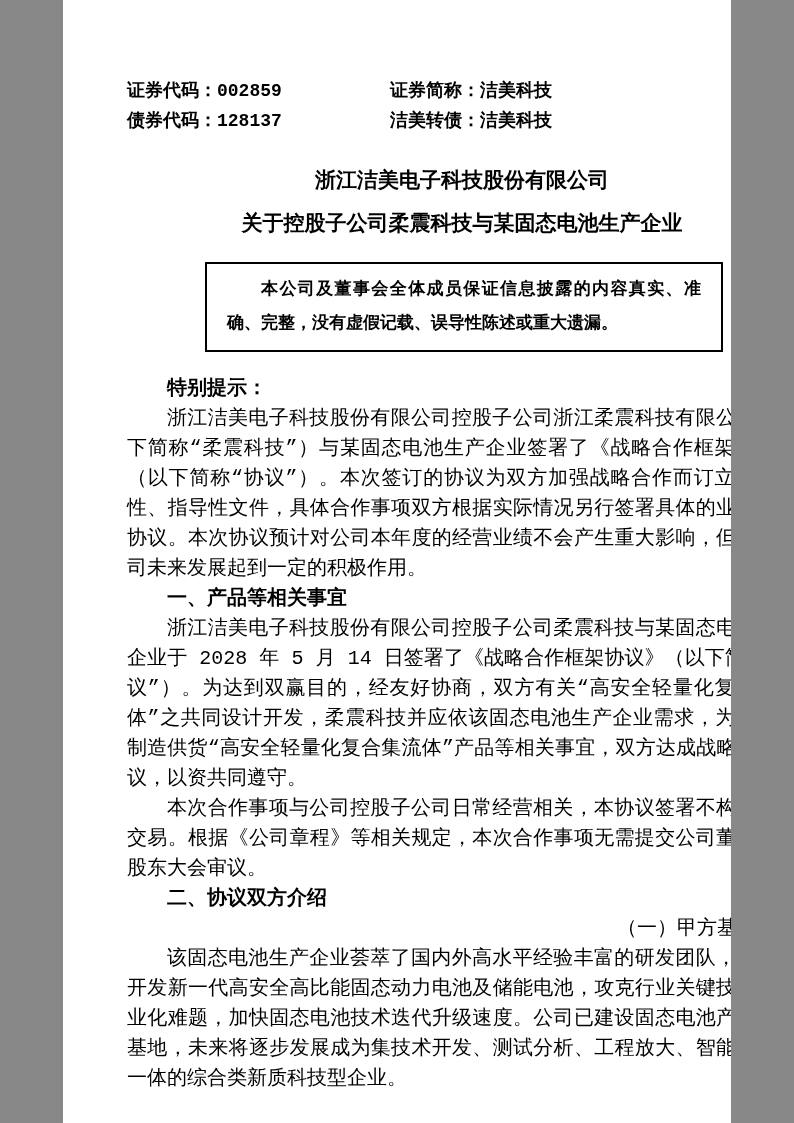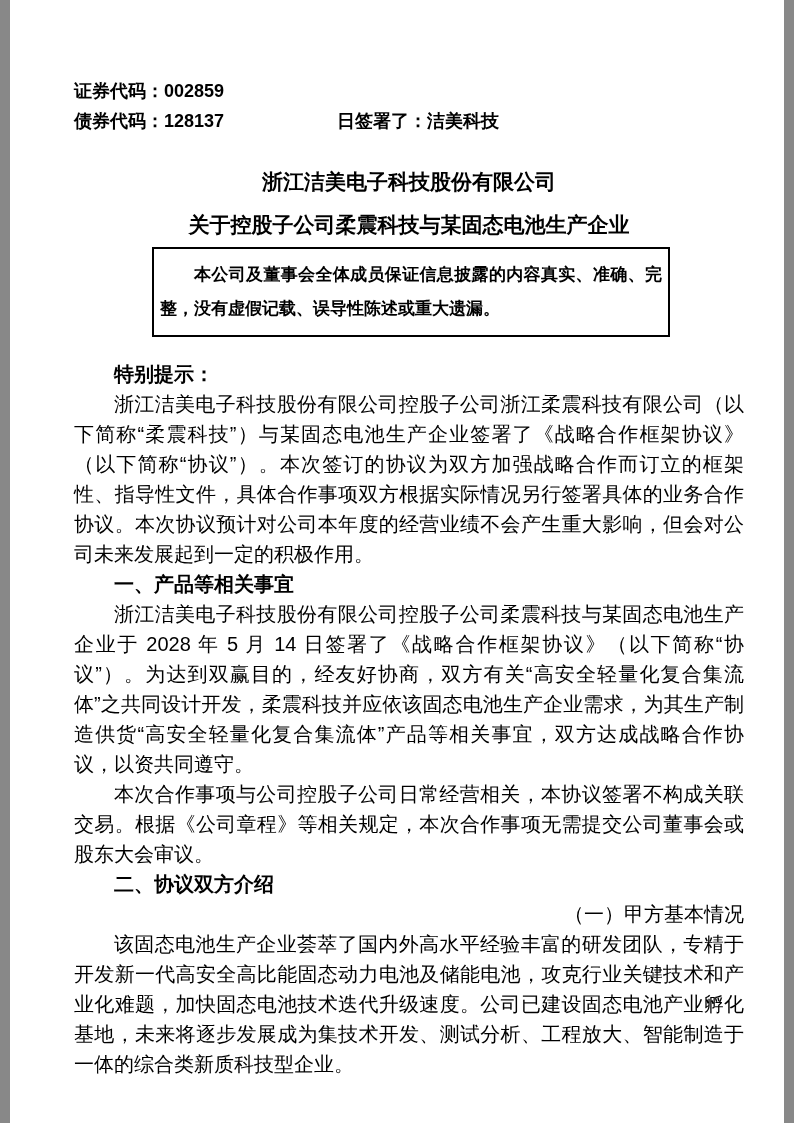--- a/index.html
+++ b/index.html
@@ -1,24 +1,24 @@
 <!DOCTYPE html>
 <html><head>
 <meta charset="utf-8">
 <style>
   * { margin: 0; padding: 0; box-sizing: border-box; }
   html, body { background: #888; }
   .page {
     position: relative;
-    width: 774px;
+    width: 668px;
     height: 1123px;
     margin: 0 auto;
     background: #ffffff;
     color: #000000;
-    font-family: Liberation Sans, sans-serif;
+    font-family: Liberation Mono, monospace;
     overflow: hidden;
   }
   .content {
     position: absolute;
     left: 64px;
     top: 0;
     width: 670px;
   }
   
   .doc-header {
@@ -34,25 +34,25 @@
   
   .title-block {
     margin-top: 26px;
     font-size: 21px;
     font-weight: bold;
     text-align: center;
   }
   .title-line { line-height: 43px; }
   
   .disclaimer-box {
-    margin-top: 1px;
+    margin-top: 16px;
     margin-left: 78px;
     width: 518px;
     border: 2px solid #000000;
-    padding: 9px 6px;
+    padding: 9px 20px;
     font-size: 17px;
     font-weight: bold;
     line-height: 34px;
     text-align: justify;
   }
   .disclaimer-box p { text-indent: 2em; }
   
   .body-text {
     margin-top: 22px;
     font-size: 20px;
@@ -71,25 +71,26 @@
   }
 </style>
 </head>
 <body>
 
 <div class="page">
   <div class="content">
 
     <div class="doc-header row1">
       <div class="hcell"><span>证券代码：</span><span>002859</span></div>
+      <div class="hcell"><span>证券简称：</span><span>洁美科技</span></div>
     </div>
 
     <div class="doc-header row2">
       <div class="hcell"><span>债券代码：</span><span>128137</span></div>
-      <div class="hcell"><span>日签署了：</span><span>洁美科技</span></div>
+      <div class="hcell"><span>洁美转债：</span><span>洁美科技</span></div>
       <div class="hcell"></div>
     </div>
 
     <div class="title-block">
       <div class="title-line">浙江洁美电子科技股份有限公司</div>
       <div class="title-line">关于控股子公司柔震科技与某固态电池生产企业</div>
     </div>
 
     <div class="disclaimer-box">
       <p>本公司及董事会全体成员保证信息披露的内容真实、准确、完整，没有虚假记载、误导性陈述或重大遗漏。</p>

